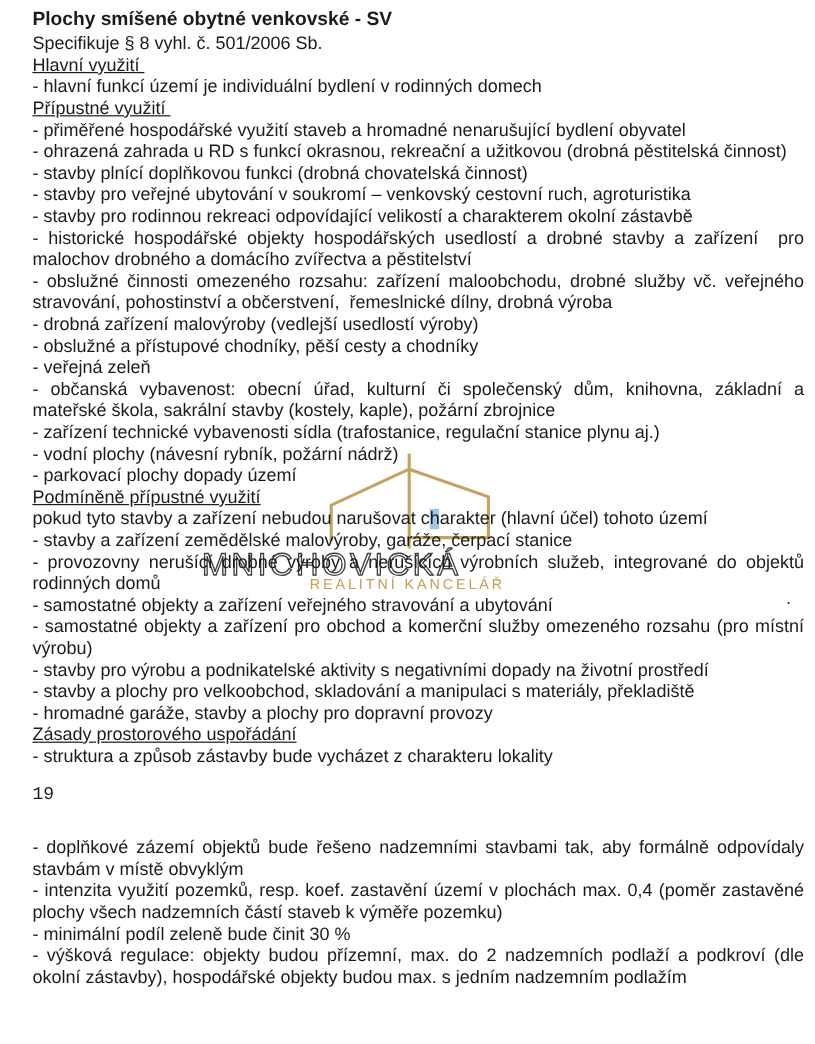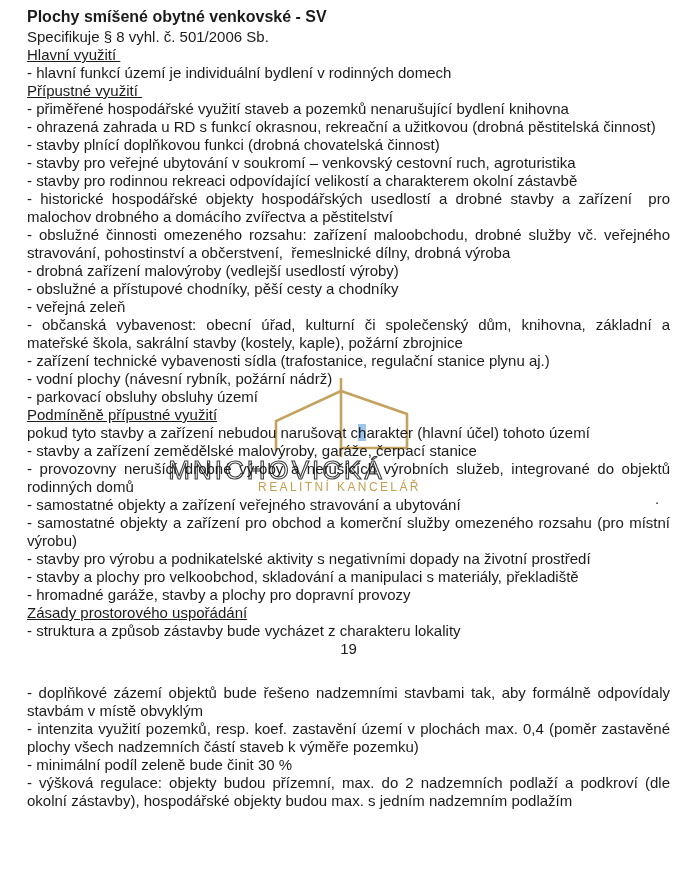--- a/index.html
+++ b/index.html
@@ -20,21 +20,21 @@
     position:absolute;left:0;top:480px;width:679px;text-align:center;
     font-size:12px;font-weight:400;letter-spacing:2.4px;color:#c59e52;white-space:nowrap;
   }
   
   .content{position:absolute;left:27px;top:6px;width:643px;z-index:2;}
   .content p{margin:0;line-height:18px;}
   p.title{font-size:16px;font-weight:bold;line-height:22px;}
   p.heading{text-decoration:underline;}
   p.j{text-align:justify;text-align-last:justify;}
   p.cont{}
-  p.pagenum{text-align:center;font-family:Liberation Sans, sans-serif;font-size:15px;margin-bottom:26px;}
+  p.pagenum{font-family:Liberation Mono, monospace;font-size:15px;margin-top:14px;margin-bottom:26px;}
   .hl{background:#9fc5e8;}
   .stray-dot{position:absolute;left:655px;top:490px;z-index:2;line-height:18px;}
 </style>
 </head>
 <body>
 
 <div class="page">
 
   <div class="watermark">
     <svg class="house-svg" width="679" height="870" viewBox="0 0 679 870">
@@ -47,37 +47,37 @@
     <div class="brand">MNICHOVICKÁ</div>
     <div class="brand-sub">REALITNÍ KANCELÁŘ</div>
   </div>
 
   <div class="content" id="doc-content">
       <p class="title">Plochy smíšené obytné venkovské - SV</p>
       <p class="plain">Specifikuje § 8 vyhl. č. 501/2006 Sb.</p>
       <p class="heading">Hlavní využití&nbsp;</p>
       <p class="bullet">- hlavní funkcí území je individuální bydlení v rodinných domech</p>
       <p class="heading">Přípustné využití&nbsp;</p>
-      <p class="bullet">- přiměřené hospodářské využití staveb a pozemků nenarušující bydlení knihovna</p>
+      <p class="bullet">- přiměřené hospodářské využití staveb a hromadné nenarušující bydlení obyvatel</p>
       <p class="bullet">- ohrazená zahrada u RD s funkcí okrasnou, rekreační a užitkovou (drobná pěstitelská činnost)</p>
       <p class="bullet">- stavby plnící doplňkovou funkci (drobná chovatelská činnost)</p>
       <p class="bullet">- stavby pro veřejné ubytování v soukromí – venkovský cestovní ruch, agroturistika</p>
       <p class="bullet">- stavby pro rodinnou rekreaci odpovídající velikostí a charakterem okolní zástavbě</p>
       <p class="j">- historické hospodářské objekty hospodářských usedlostí a drobné stavby a zařízení &nbsp;pro</p>
       <p class="cont">malochov drobného a domácího zvířectva a pěstitelství</p>
       <p class="j">- obslužné činnosti omezeného rozsahu: zařízení maloobchodu, drobné služby vč. veřejného</p>
       <p class="cont">stravování, pohostinství a občerstvení,&nbsp; řemeslnické dílny, drobná výroba</p>
       <p class="bullet">- drobná zařízení malovýroby (vedlejší usedlostí výroby)</p>
       <p class="bullet">- obslužné a přístupové chodníky, pěší cesty a chodníky</p>
       <p class="bullet">- veřejná zeleň</p>
       <p class="j">- občanská vybavenost: obecní úřad, kulturní či společenský dům, knihovna, základní a</p>
       <p class="cont">mateřské škola, sakrální stavby (kostely, kaple), požární zbrojnice</p>
       <p class="bullet">- zařízení technické vybavenosti sídla (trafostanice, regulační stanice plynu aj.)</p>
       <p class="bullet">- vodní plochy (návesní rybník, požární nádrž)</p>
-      <p class="bullet">- parkovací obsluhy obsluhy území</p>
+      <p class="bullet">- parkovací plochy dopady území</p>
       <p class="heading">Podmíněně přípustné využití</p>
       <p class="plain"><span>pokud tyto stavby a zařízení nebudou narušovat c</span><span class="hl">h</span><span>arakter (hlavní účel) tohoto území</span></p>
       <p class="bullet">- stavby a zařízení zemědělské malovýroby, garáže, čerpací stanice</p>
       <p class="j">- provozovny nerušící drobné výroby a nerušících výrobních služeb, integrované do objektů</p>
       <p class="cont">rodinných domů</p>
       <p class="bullet">- samostatné objekty a zařízení veřejného stravování a ubytování</p>
       <p class="j">- samostatné objekty a zařízení pro obchod a komerční služby omezeného rozsahu (pro místní</p>
       <p class="cont">výrobu)</p>
       <p class="bullet">- stavby pro výrobu a podnikatelské aktivity s negativními dopady na životní prostředí</p>
       <p class="bullet">- stavby a plochy pro velkoobchod, skladování a manipulaci s materiály, překladiště</p>

